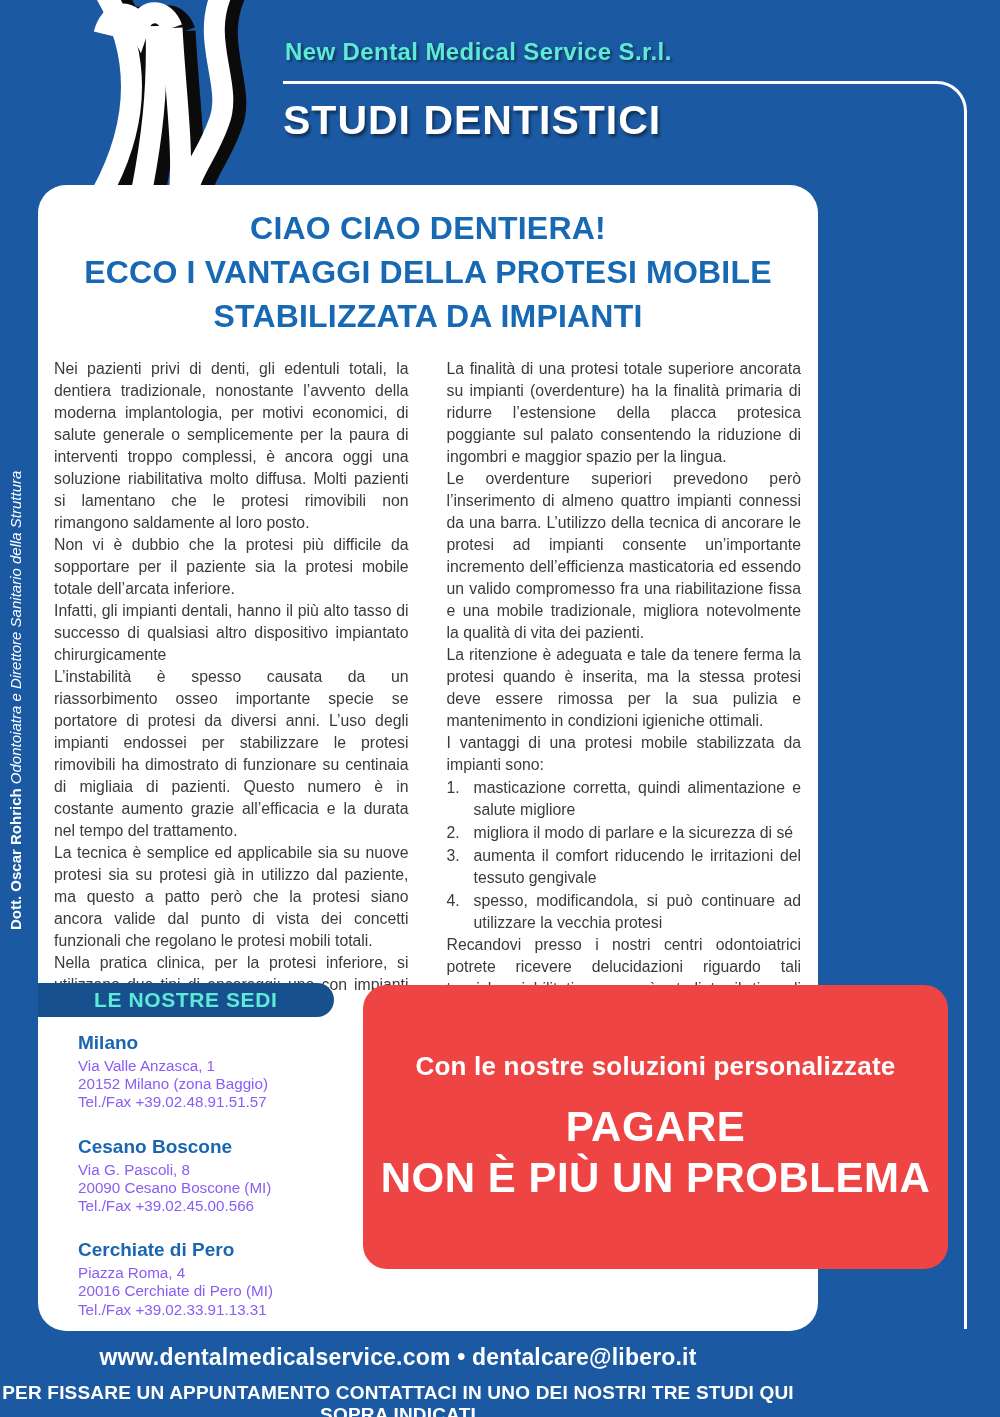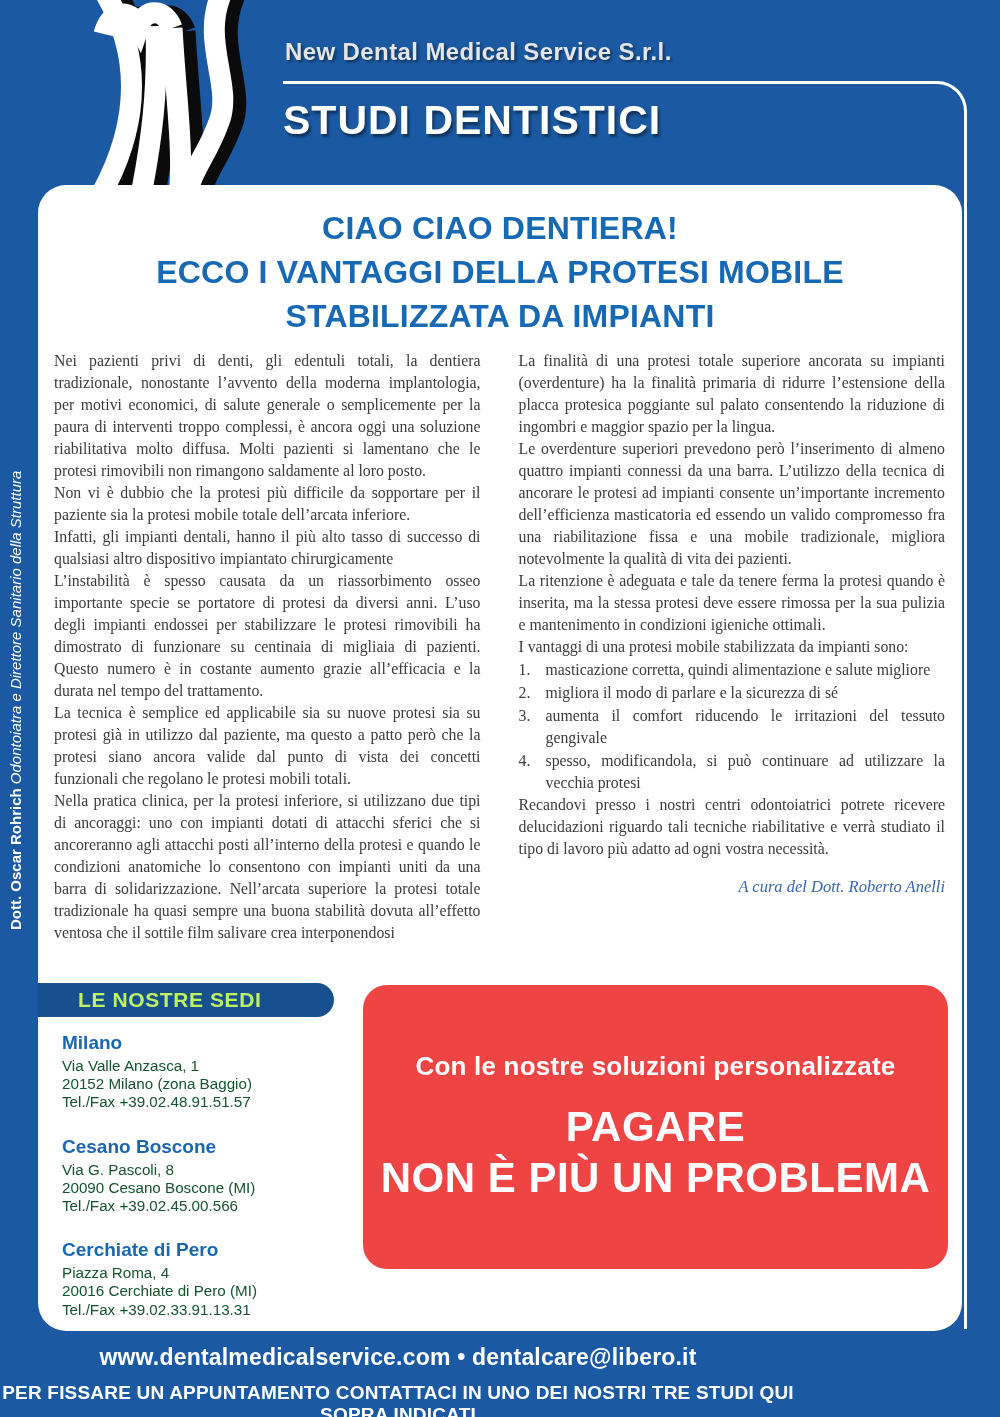--- a/index.html
+++ b/index.html
@@ -19,21 +19,21 @@
     border-right:3px solid #fff;
     border-top-right-radius:30px;
     z-index:1;
   }
 
   
   .header { position:absolute; left:0; top:0; width:1000px; height:185px; z-index:2; }
   .logo { position:absolute; left:52px; top:0; width:212px; height:188px; overflow:hidden; }
   .company {
     position:absolute; left:285px; top:38px;
-    color:#e5e5e5; font-size:24px; font-weight:bold; letter-spacing:.4px;
+    color:#5eead4; font-size:24px; font-weight:bold; letter-spacing:.4px;
     text-shadow:2px 2px 3px rgba(0,0,0,.45);
   }
   .subtitle {
     position:absolute; left:283px; top:97px;
     color:#fff; font-size:41px; font-weight:bold; letter-spacing:1px;
     text-shadow:2px 3px 3px rgba(0,0,0,.45);
   }
 
   
   .vertical-credit {
@@ -41,32 +41,32 @@
     writing-mode:vertical-rl; transform:rotate(180deg);
     display:flex; align-items:center; justify-content:center;
     color:#fff; font-size:15px; white-space:nowrap; z-index:2;
   }
   .vertical-credit .b { font-weight:bold; }
   .vertical-credit .i { font-style:italic; }
 
   
   .card {
     position:absolute; left:38px; top:185px;
-    width:924px; height:1146px;
+    width:780px; height:1146px;
     background:#fff; border-radius:28px; z-index:2;
   }
 
   .article-title { margin-top:21px; text-align:center; color:#1769B4; }
   .article-title div { font-size:32px; font-weight:bold; line-height:44px; letter-spacing:.2px; }
 
   .columns {
     display:flex; gap:38px;
-    padding:0 17px 0 16px; margin-top:12px;
+    padding:0 17px 0 16px; margin-top:20px;
     height:644px; overflow:hidden;
-    font-family:Liberation Serif, serif;
+    font-family:Liberation Sans, sans-serif;
     font-size:15.8px; line-height:22px; color:#3b3b3b;
     text-align:justify;
   }
   .col { flex:1; }
   .col p { margin:0; }
 
   .adv-intro { margin-top:16px; }
   .adv-row { display:flex; margin-top:1px; }
   .adv-num { width:27px; flex-shrink:0; }
   .adv-text { flex:1; text-align:justify; }
@@ -74,27 +74,27 @@
   .byline {
     margin-top:16px; text-align:right;
     color:#3766AB; font-style:italic; font-size:16.5px;
   }
 
   
   .sedi-banner {
     position:absolute; left:0; top:798px;
     width:296px; height:34px;
     background:#17508F; border-radius:0 17px 17px 0;
-    color:#bef264; font-size:21px; font-weight:bold; letter-spacing:.6px;
-    line-height:34px; padding-left:40px;
-  }
-  .locations { position:absolute; left:24px; top:846px; width:270px; }
+    color:#5eead4; font-size:21px; font-weight:bold; letter-spacing:.6px;
+    line-height:34px; padding-left:56px;
+  }
+  .locations { position:absolute; left:40px; top:846px; width:270px; }
   .loc { margin-bottom:23px; }
   .loc-city { color:#1A66B1; font-size:19px; font-weight:bold; line-height:23px; margin-bottom:3px; }
-  .loc-line { color:#14532d; font-size:15.2px; line-height:18.2px; }
+  .loc-line { color:#8b5cf6; font-size:15.2px; line-height:18.2px; }
 
   .promo {
     position:absolute; left:325px; top:800px;
     width:585px; height:284px;
     background:#ef4444; border-radius:24px;
     color:#fff; text-align:center;
     display:flex; flex-direction:column; align-items:center; justify-content:center;
   }
   .promo-line1 { font-size:26px; font-weight:bold; margin-bottom:20px; letter-spacing:.2px; }
   .promo-line2 { font-size:42px; font-weight:bold; line-height:50px; letter-spacing:.5px; }

